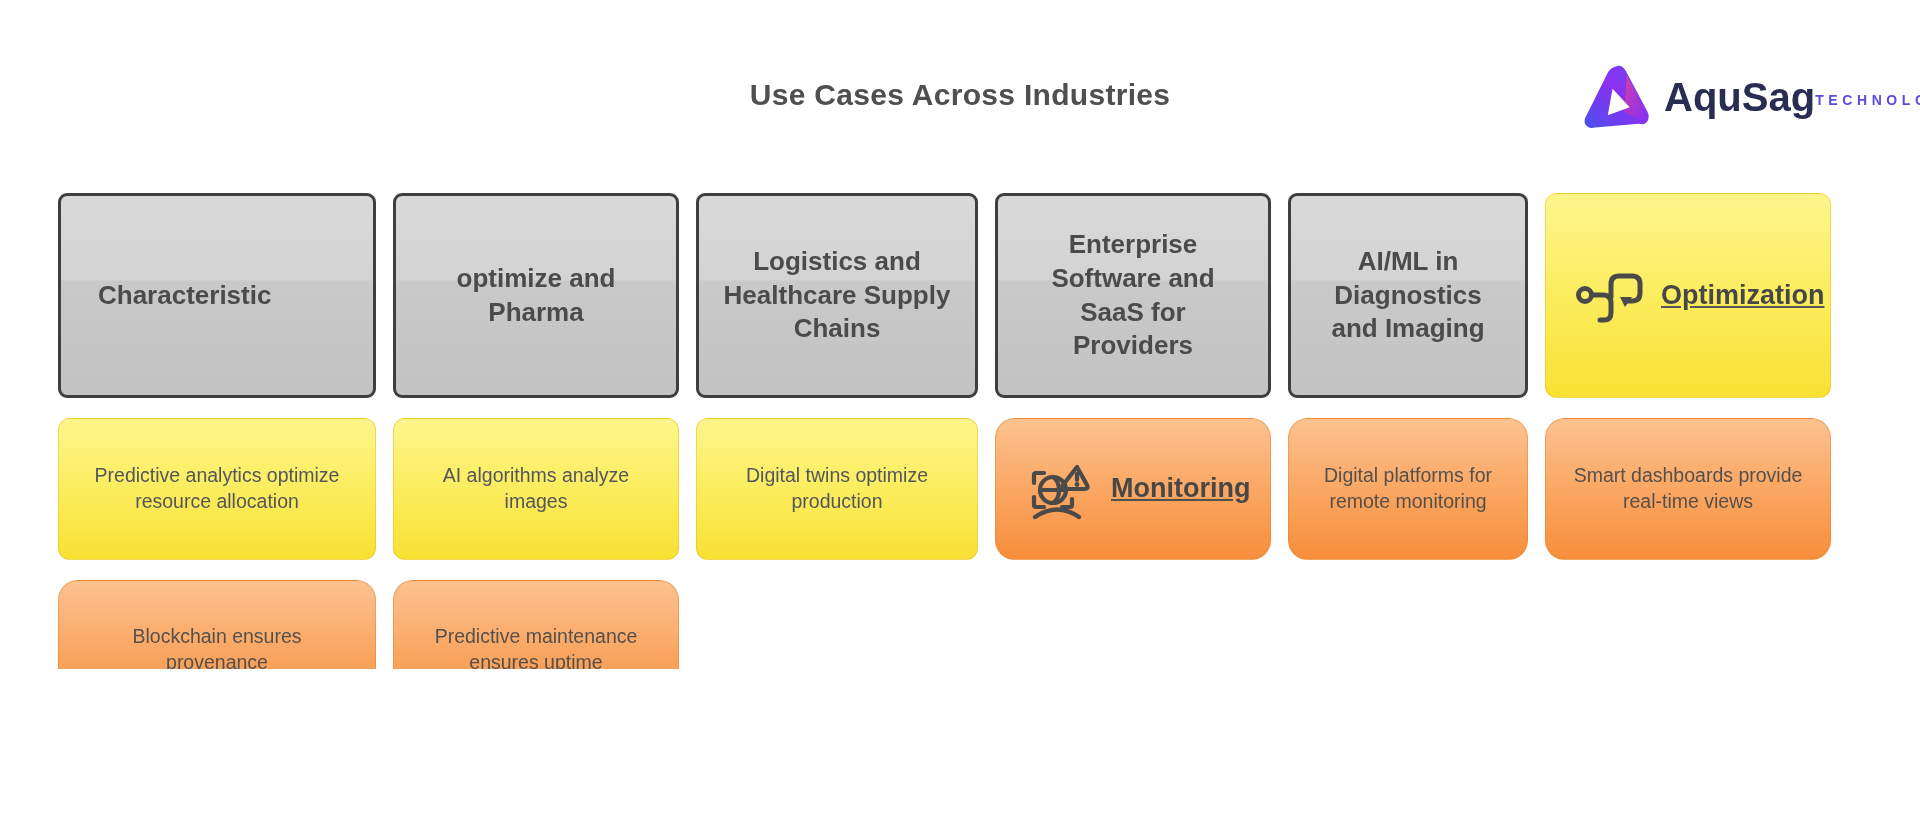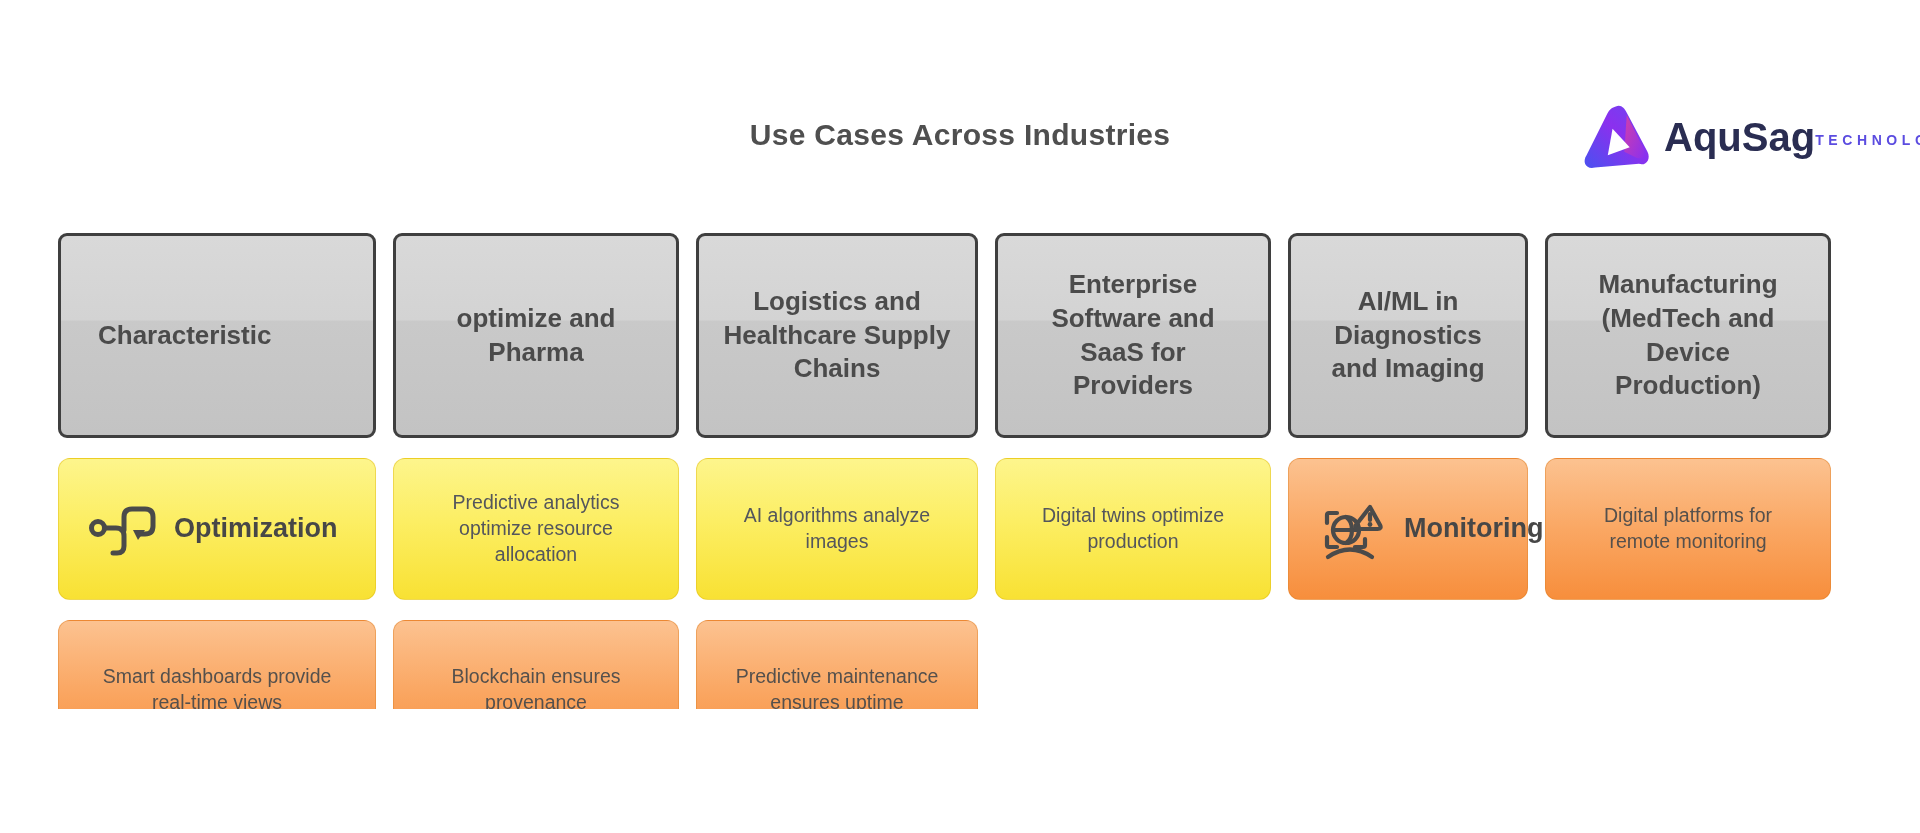--- a/index.html
+++ b/index.html
@@ -1,19 +1,18 @@
 <!DOCTYPE html>
 <html><head>
 <meta charset="utf-8">
 <style>
   html,body{margin:0;padding:0;background:#ffffff;}
   .canvas{
     position:relative;width:1920px;height:669px;background:#ffffff;overflow:hidden;
     font-family:"Liberation Sans",sans-serif;
-    margin-top:40px;
   }
   .title{
     position:absolute;left:0;right:0;top:78px;margin:0;
     text-align:center;font-size:30px;font-weight:600;color:#4f4f4f;letter-spacing:.3px;
   }
   
   .logo{position:absolute;left:1578px;top:58px;display:flex;align-items:center;gap:8px;}
   .logo-mark{width:78px;height:78px;flex:0 0 auto;}
   .logo-text{display:flex;align-items:center;}
   .logo-name{font-size:40px;font-weight:bold;color:#2a2d52;line-height:1;}
@@ -34,24 +33,24 @@
     padding:0 24px;
   }
   .head.left{justify-content:flex-start;text-align:left;padding-left:37px;}
   .ycell{
     background:linear-gradient(180deg,#fdf58c 0%,#fcee63 45%,#f8e133 100%);
     border-radius:12px;border:1px solid rgba(222,184,20,.45);
     font-size:19.5px;line-height:1.32;color:#54565c;padding:0 26px;
   }
   .ocell{
     background:linear-gradient(180deg,#fcc290 0%,#faa763 50%,#f78e3c 100%);
-    border-radius:12px;border:1px solid rgba(221,128,40,.45);
+    border-radius:20px;border:1px solid rgba(221,128,40,.45);
     font-size:19.5px;line-height:1.32;color:#55504c;padding:0 26px;
   }
-  .label-cell{justify-content:flex-start;text-align:left;padding-left:28px;gap:15px;}
+  .label-cell{justify-content:flex-start;text-align:left;padding-left:28px;gap:15px;text-decoration:underline;}
   .label-cell .row-label{font-weight:bold;font-size:27px;color:#474747;}
   .row-icon{width:72px;height:76px;flex:0 0 auto;}
   .stroke{fill:none;stroke:#4a4a4a;stroke-width:5;stroke-linecap:round;stroke-linejoin:round;}
   .stroke-thin{fill:none;stroke:#4a4a4a;stroke-width:4.2;stroke-linecap:round;stroke-linejoin:round;}
 </style>
 </head>
 <body>
 
 <div class="canvas">
 
@@ -80,21 +79,20 @@
     </div>
   </div>
 
   <div class="grid">
 
     <div class="cell head left">Characteristic</div>
     <div class="cell head">optimize and Pharma</div>
     <div class="cell head">Logistics and Healthcare Supply Chains</div>
     <div class="cell head">Enterprise Software and SaaS for Providers</div>
     <div class="cell head">AI/ML in Diagnostics and Imaging</div>
-    <div class="cell head">Manufacturing (MedTech and Device Production)</div>
 
     <div class="cell ycell label-cell">
       <svg class="row-icon" viewBox="0 0 72 64">
         <circle class="stroke" cx="11" cy="31" r="6.5"></circle>
         <path class="stroke" d="M18 31 h11 q8 0 8 8 v10 q0 7 -7 7 h-4"></path>
         <path class="stroke" d="M37 33 v-13 q0 -8 8 -8 h13 q8 0 8 8 v9 q0 8 -8 8 h-6"></path>
         <polygon points="46,33 58,33 51,43" fill="#4a4a4a"></polygon>
       </svg>
       <span class="row-label">Optimization</span>
     </div>

